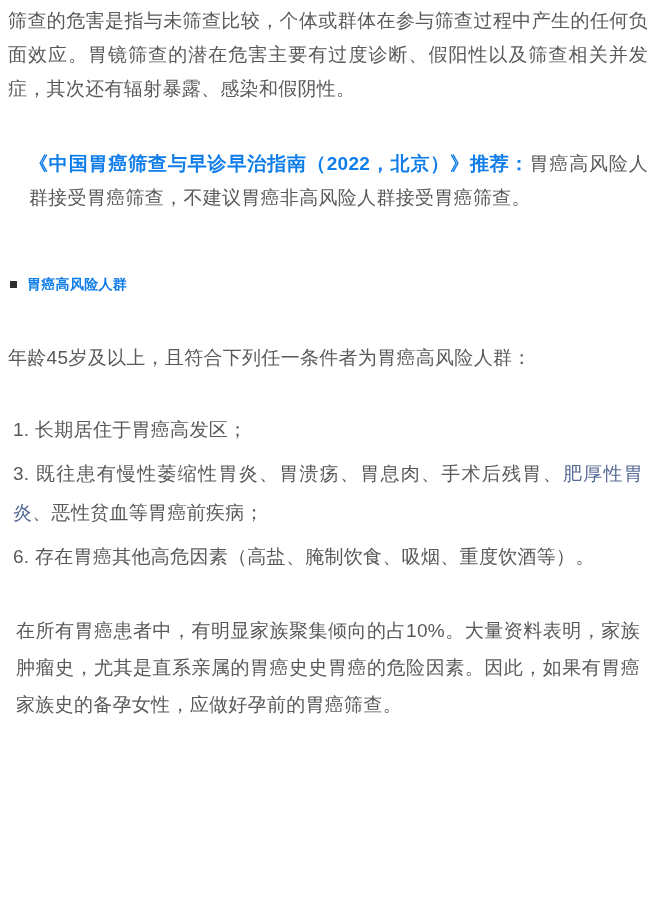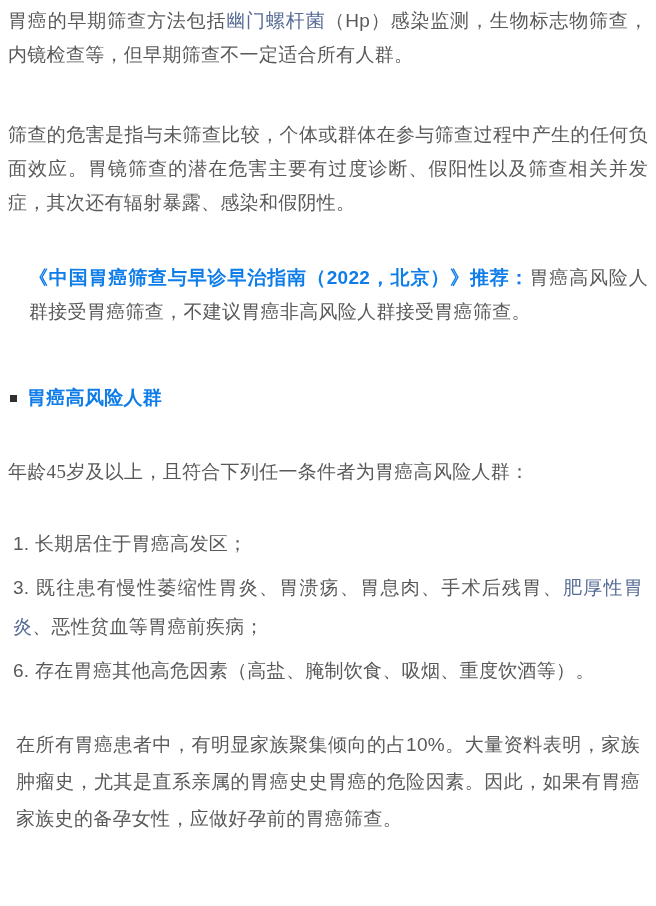--- a/index.html
+++ b/index.html
@@ -25,21 +25,21 @@
     color: var(--body-text);
     text-align: justify;
   }
   .para {
     margin: 0;
     line-height: 34px;
   }
   .para-1 { margin-bottom: 46px; }
   .para-2 { margin-bottom: 41px; }
   .para-3 { margin-bottom: 52px; margin-left: 21px; }
-  .para-4 { margin-bottom: 35px; font-family: Liberation Serif, serif; }
+  .para-4 { margin-bottom: 35px; }
   .inline-link {
     color: var(--link);
     text-decoration: none;
     cursor: pointer;
   }
   .accent-strong {
     color: var(--accent-blue);
     font-weight: bold;
   }
   .section-heading {
@@ -51,21 +51,21 @@
   }
   .square-bullet {
     flex: 0 0 auto;
     width: 7px;
     height: 7px;
     background: var(--bullet);
     margin: 0 10px 0 2px;
   }
   .section-heading h2 {
     margin: 0;
-    font-size: 19px;
+    font-size: 14px;
     font-weight: bold;
     color: var(--accent-blue);
     letter-spacing: 0.3px;
     line-height: 34px;
   }
   .risk-list {
     margin: 0 0 36px 0;
   }
   .risk-list .risk-item {
     line-height: 39px;
@@ -74,21 +74,20 @@
   .para-5 {
     margin: 8px;
     line-height: 37px;
   }
 </style>
 </head>
 <body>
 
 <div class="article">
 
-  <p class="para para-1"><span>胃癌的早期筛查方法包括</span><a class="inline-link">幽门螺杆菌</a><span>（Hp）感染监测，生物标志物筛查，内镜检查等，但早期筛查不一定适合所有人群。</span></p>
 
   <p class="para para-2">筛查的危害是指与未筛查比较，个体或群体在参与筛查过程中产生的任何负面效应。胃镜筛查的潜在危害主要有过度诊断、假阳性以及筛查相关并发症，其次还有辐射暴露、感染和假阴性。</p>
 
   <p class="para para-3"><strong class="accent-strong">《中国胃癌筛查与早诊早治指南（2022，北京）》推荐：</strong><span>胃癌高风险人群接受胃癌筛查，不建议胃癌非高风险人群接受胃癌筛查。</span></p>
 
   <div class="section-heading">
     <span class="square-bullet"></span>
     <h2>胃癌高风险人群</h2>
   </div>
 

